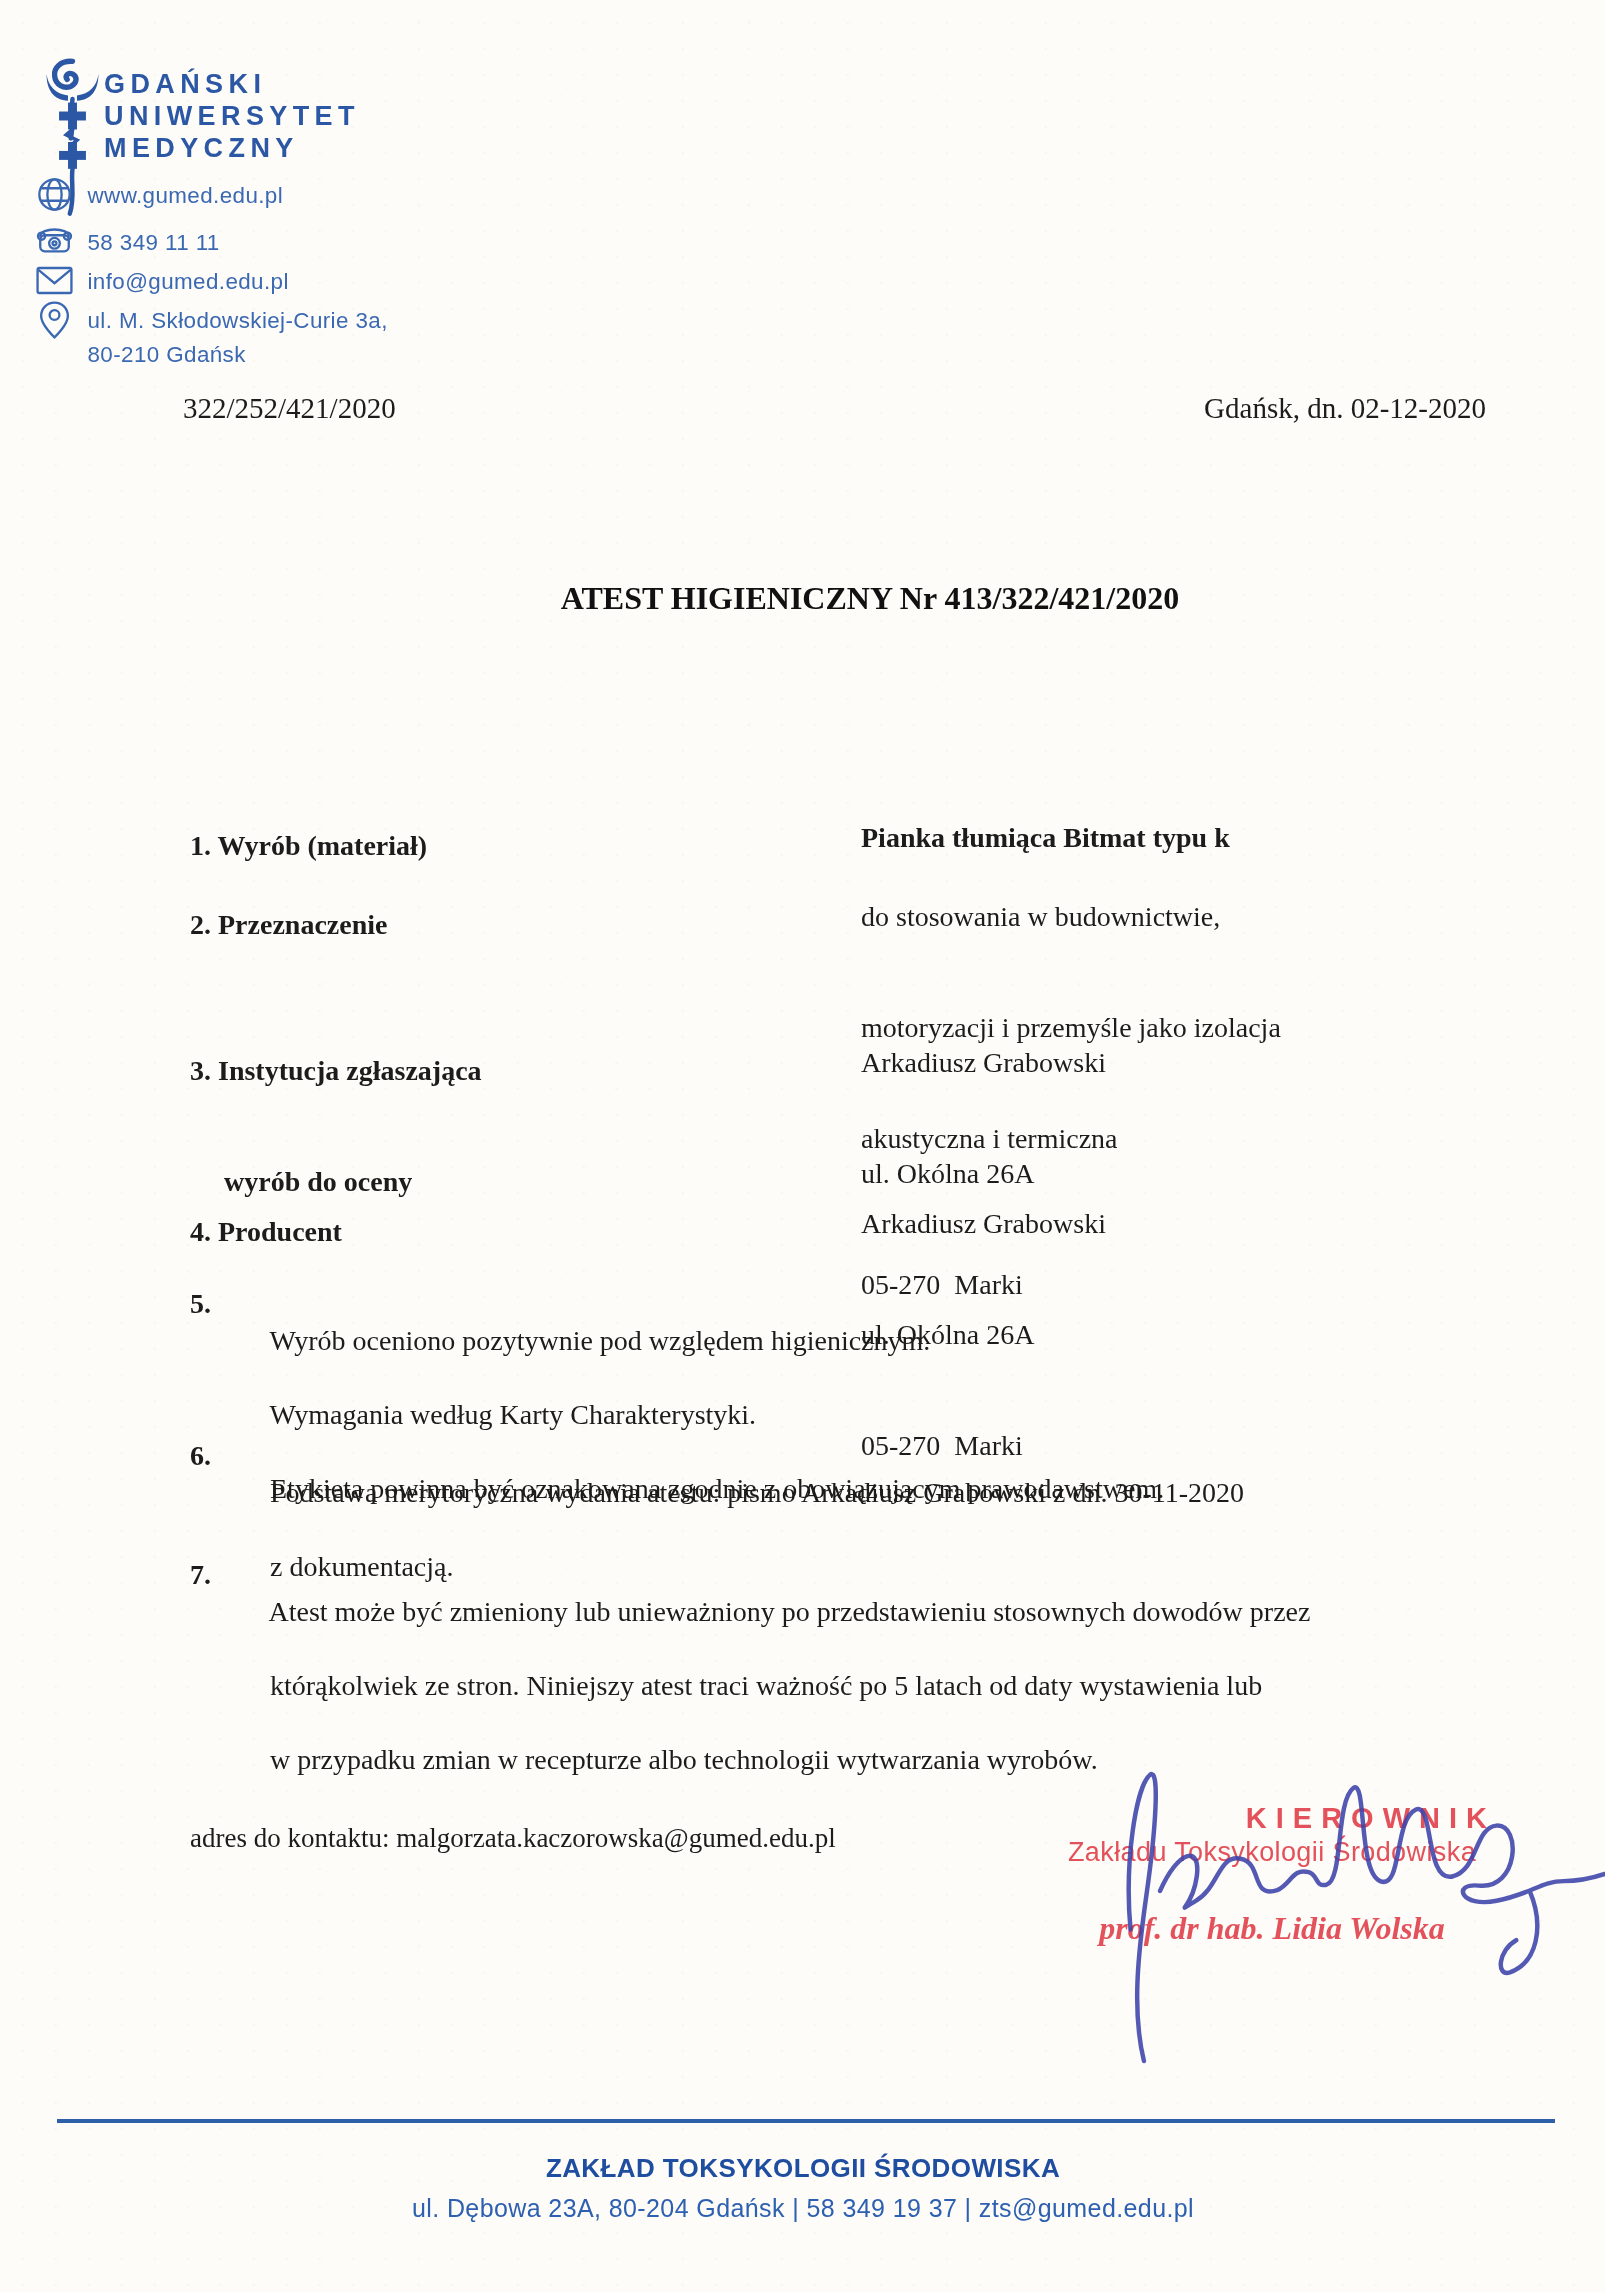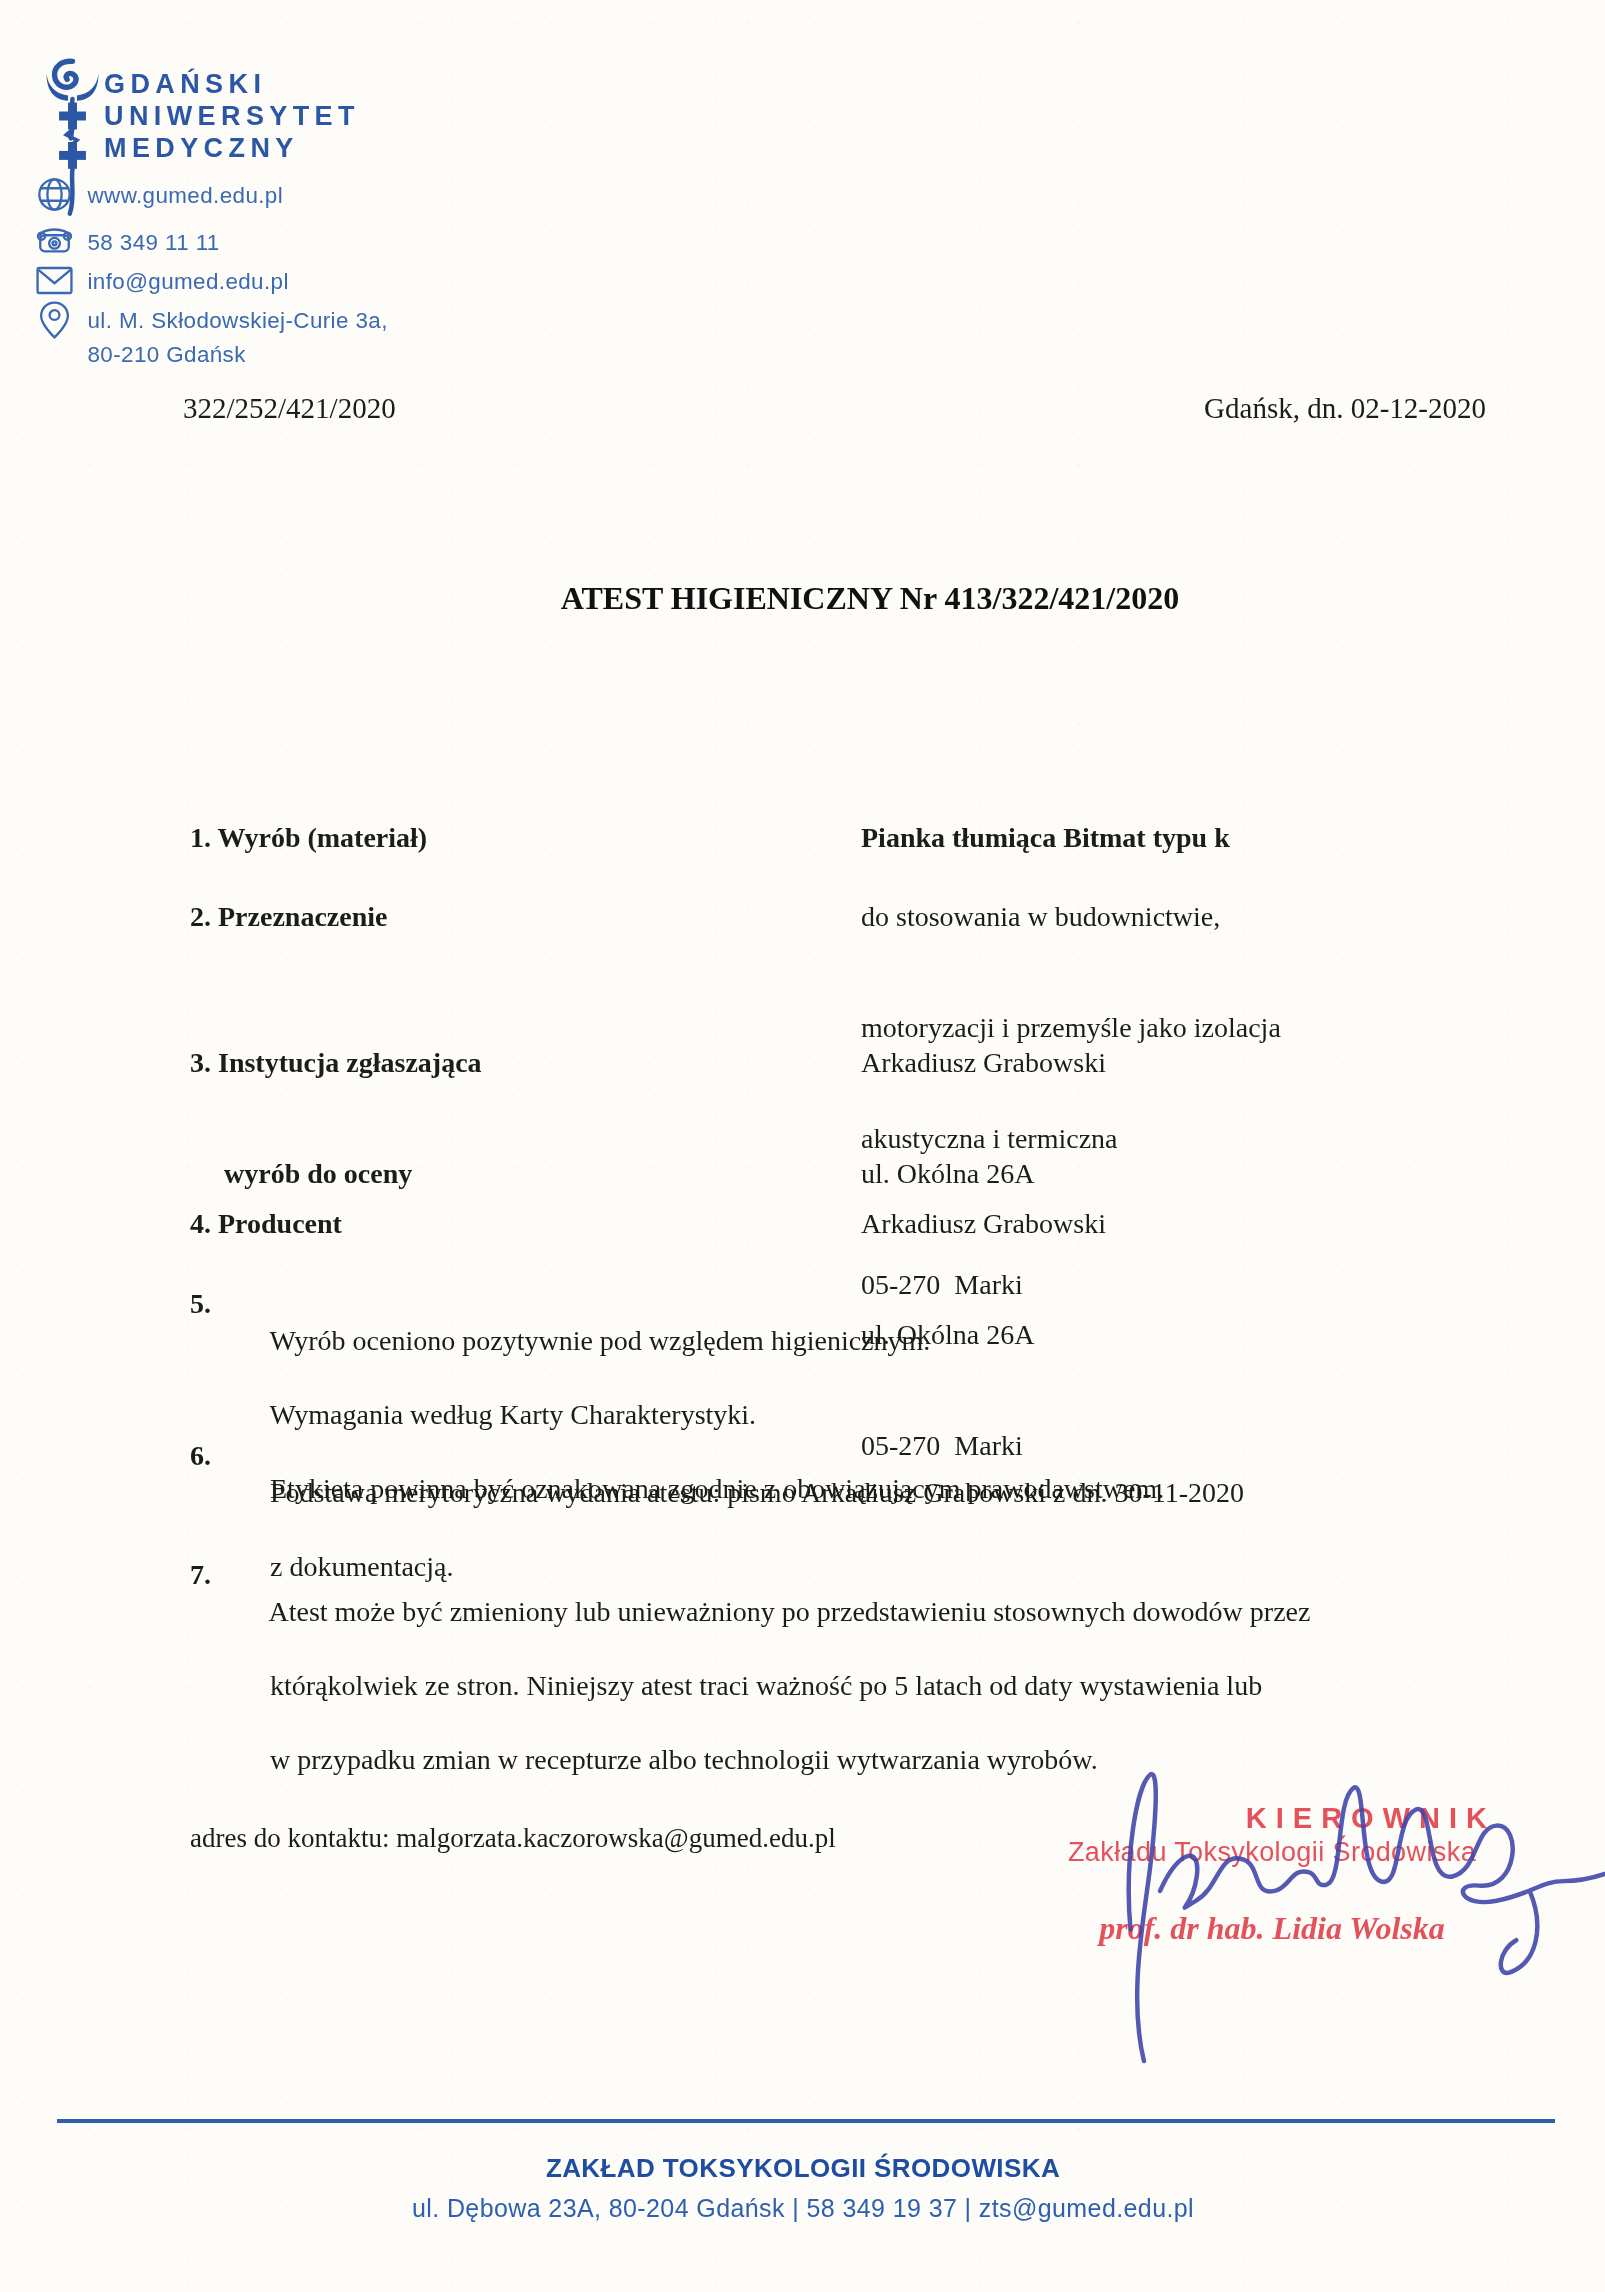--- a/index.html
+++ b/index.html
@@ -36,21 +36,21 @@
   .ref-number{position:absolute;left:183px;top:392px;font-size:29px;}
   .ref-place{position:absolute;right:120px;top:392px;font-size:29px;}
   
   .doc-title{
     position:absolute;left:0;top:580px;width:100%;
     box-sizing:border-box;padding-left:134px;
     text-align:center;font-size:32px;font-weight:700;color:#111;
   }
   
   .entry{position:absolute;left:190px;right:54px;font-size:28px;line-height:37px;}
-  .entry .label{position:absolute;left:0;top:0;font-weight:700;white-space:pre;}
+  .entry .label{position:absolute;left:0;top:8px;font-weight:700;white-space:pre;}
   .entry .label .cont{padding-left:34px;}
   .entry .value{position:absolute;left:671px;top:0;white-space:pre;}
   .entry .value.vbold{font-weight:700;}
   
   .para{position:absolute;left:190px;display:flex;font-size:28px;line-height:37px;}
   .para .no{flex:0 0 38px;font-weight:700;}
   .para .plines{white-space:pre;}
   
   .contact-line{position:absolute;left:190px;top:1823px;font-size:27px;}
   

